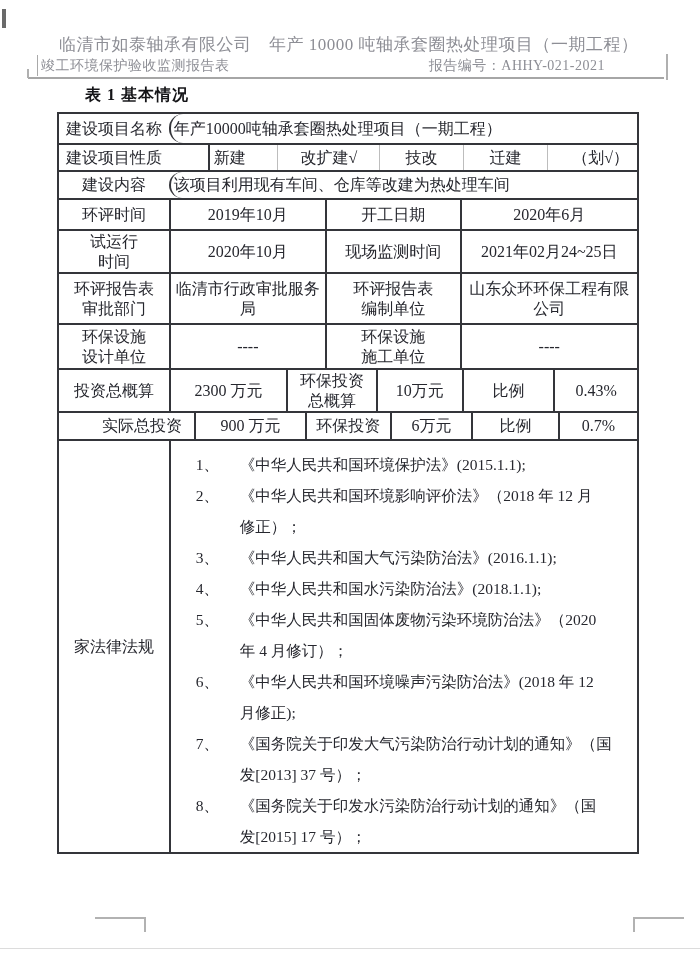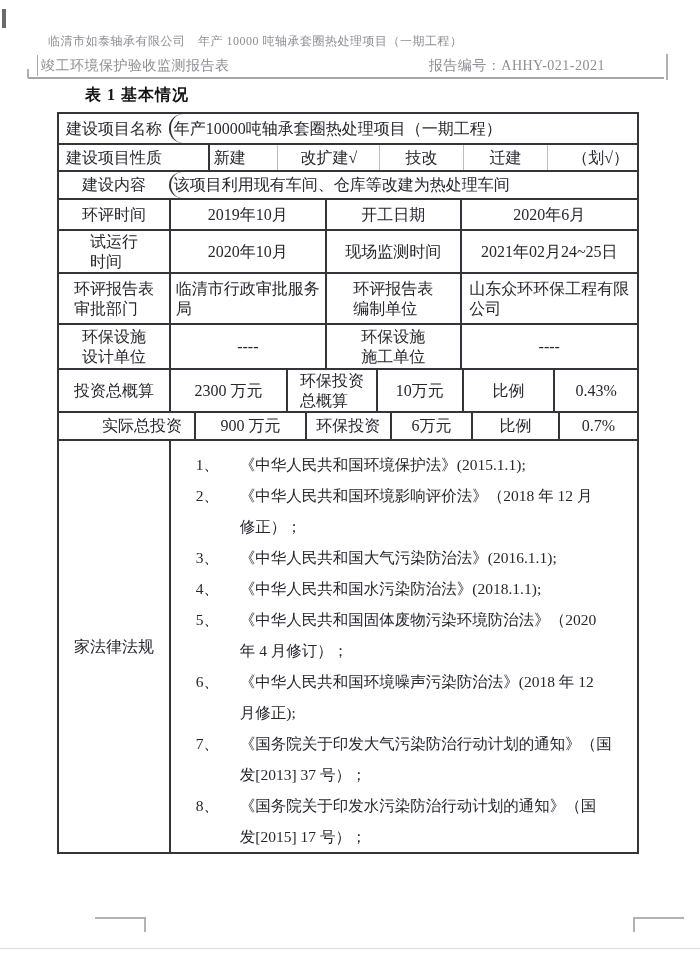--- a/index.html
+++ b/index.html
@@ -15,33 +15,33 @@
   .hdr-tick-right{position:absolute;left:666px;top:54px;width:2px;height:26px;background:#b0b0b0;}
   .hdr-tick-left{position:absolute;left:27px;top:69px;width:2px;height:9px;background:#b0b0b0;}
   .hdr-vline{position:absolute;left:37px;top:55px;width:1px;height:21px;background:#a9a9a9;}
   .mark-bl-h{position:absolute;left:95px;top:917px;width:51px;height:2px;background:#b2b2b2;}
   .mark-bl-v{position:absolute;left:144px;top:917px;width:2px;height:15px;background:#b2b2b2;}
   .mark-br-h{position:absolute;left:633px;top:917px;width:51px;height:2px;background:#b2b2b2;}
   .mark-br-v{position:absolute;left:633px;top:917px;width:2px;height:15px;background:#b2b2b2;}
   .bottom-line{position:absolute;left:0;top:948px;width:700px;height:1px;background:#dcdcdc;}
 
   
-  .hdr1{position:absolute;left:48px;top:33px;font-size:12px;color:#8d8e95;letter-spacing:.5px;white-space:nowrap;}
+  .hdr1{position:absolute;left:59px;top:33px;font-size:17px;color:#8d8e95;letter-spacing:.5px;white-space:nowrap;}
   .hdr2{position:absolute;left:41px;top:57px;width:564px;display:flex;justify-content:space-between;
         font-size:14px;color:#8d8e95;letter-spacing:.5px;white-space:nowrap;}
   .doc-title{position:absolute;left:85px;top:85px;font-size:16px;font-weight:bold;color:#141417;letter-spacing:1px;}
 
   
   .btable{position:absolute;left:57px;top:112px;width:582px;border:2px solid #34353a;box-sizing:border-box;background:#fff;}
   .row{display:flex;border-top:2px solid #34353a;box-sizing:border-box;}
   .row:first-child{border-top:none;}
   .cell{
     border-left:2px solid #34353a;box-sizing:border-box;
     display:flex;align-items:center;justify-content:center;
-    text-align:left;padding:1px 3px;font-size:16px;line-height:1.22;
+    text-align:center;padding:1px 3px;font-size:16px;line-height:1.22;
     white-space:pre-line;min-width:0;
   }
   .cell:first-child{border-left:none;}
   .lab{width:19%;flex:none;}
   .val-left{flex:1;justify-content:flex-start;text-align:left;border-radius:14px;}
   .w-v1{width:27%;flex:none;}
   .w-l2{width:23.3%;flex:none;}
   .w-v2{flex:1;}
   .iw2{width:20.3%;flex:none;}
   .iw3{width:15.5%;flex:none;}

